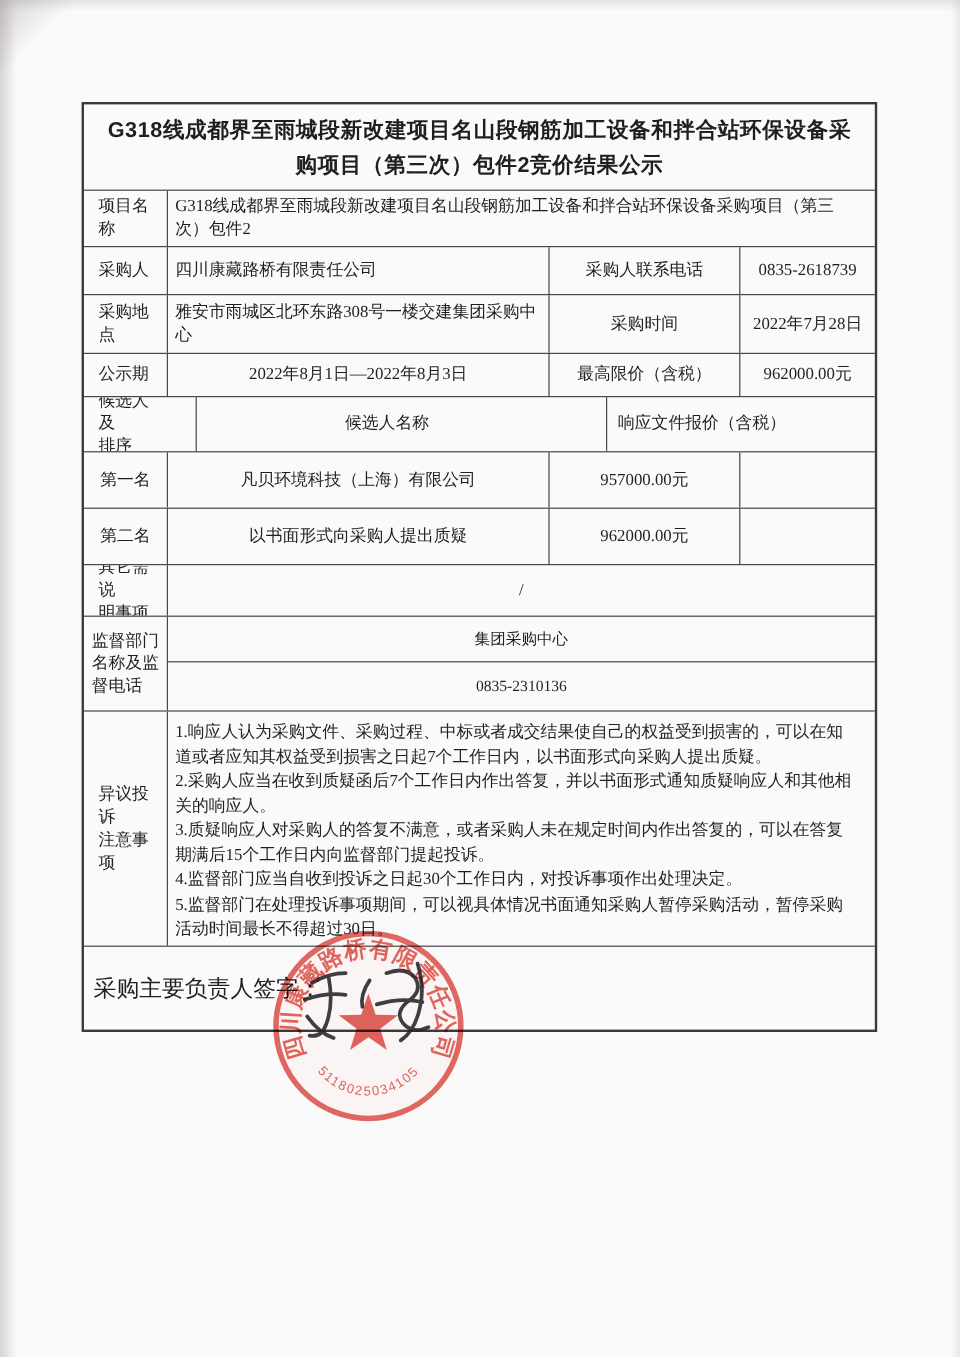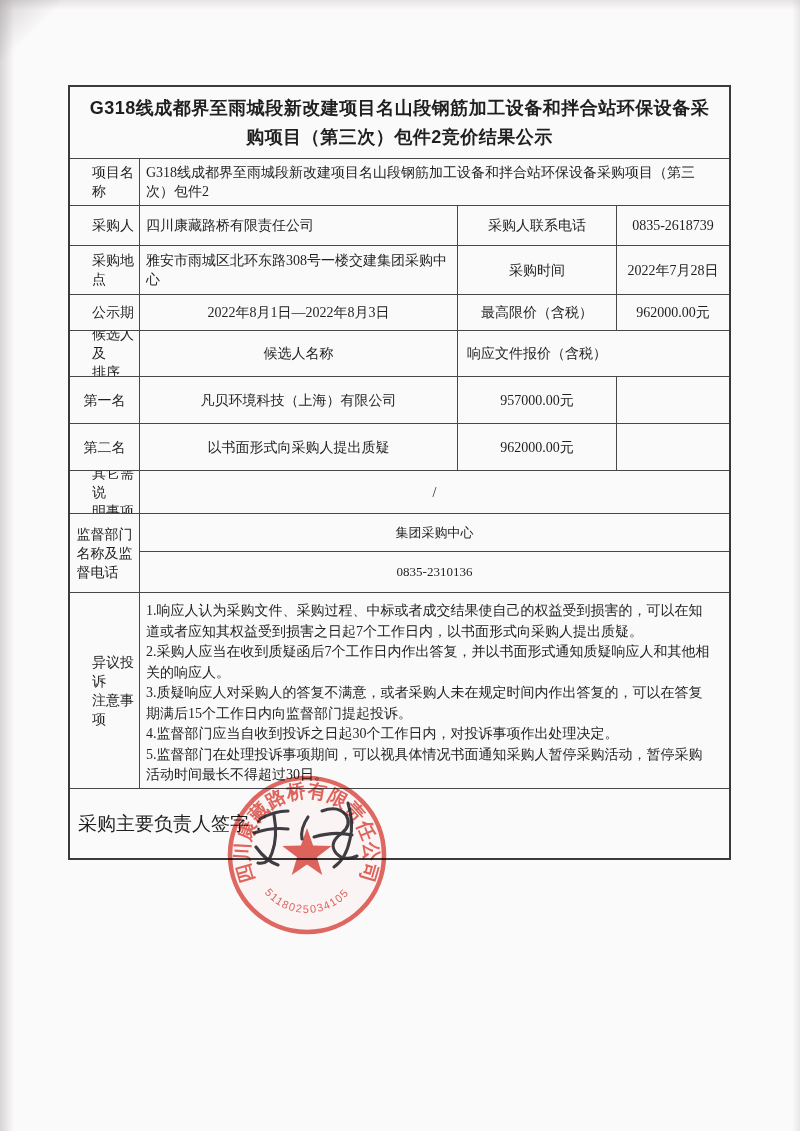--- a/index.html
+++ b/index.html
@@ -37,36 +37,36 @@
     overflow:hidden;
   }
   .cell + .cell { border-left:1.5px solid #474747; }
 
   .c1 { width:69px;  flex:none; }
   .c2 { width:318px; flex:none; }
   .c3 { width:159px; flex:none; }
   .c4 { flex:1; }
   .cMerged { flex:1; }
 
-  .lab   { padding-left:22px; padding-right:2px; text-align:left; }
+  .lab   { padding-left:12px; padding-right:2px; text-align:left; }
   .left  { justify-content:flex-start; text-align:left; padding:2px 6px; }
   .mid   { justify-content:center; text-align:center; padding:2px 4px; }
 
   .titleRow { height:71px; }
   .titleCell {
     flex:1; justify-content:center; text-align:center;
     font-family:"Liberation Sans","DejaVu Sans",sans-serif;
     font-weight:bold; font-size:18px; line-height:29px; letter-spacing:0.5px;
     padding:16px 4px;
   }
   .rProject   { height:47px; }
   .rPurchaser { height:40px; }
   .rLocation  { height:49px; }
   .rPublicity { height:36px; }
-  .rCandHead  { height:46px; }
+  .rCandHead  { height:46px;gap:24px; }
   .rCand      { height:47px;justify-content:space-between; }
   .rOther     { height:43px; }
   .rSuperv    { height:79px; }
   .rObjection { height:196px; }
   .rSign      { height:70px; }
 
   .supervStack { flex:1; display:flex; flex-direction:column; border-left:1.5px solid #474747; }
   .supervStack .sub { display:flex; align-items:center; justify-content:center; text-align:center;
     font-size:13px; }
   .supervStack .sub1 { height:37px; }

